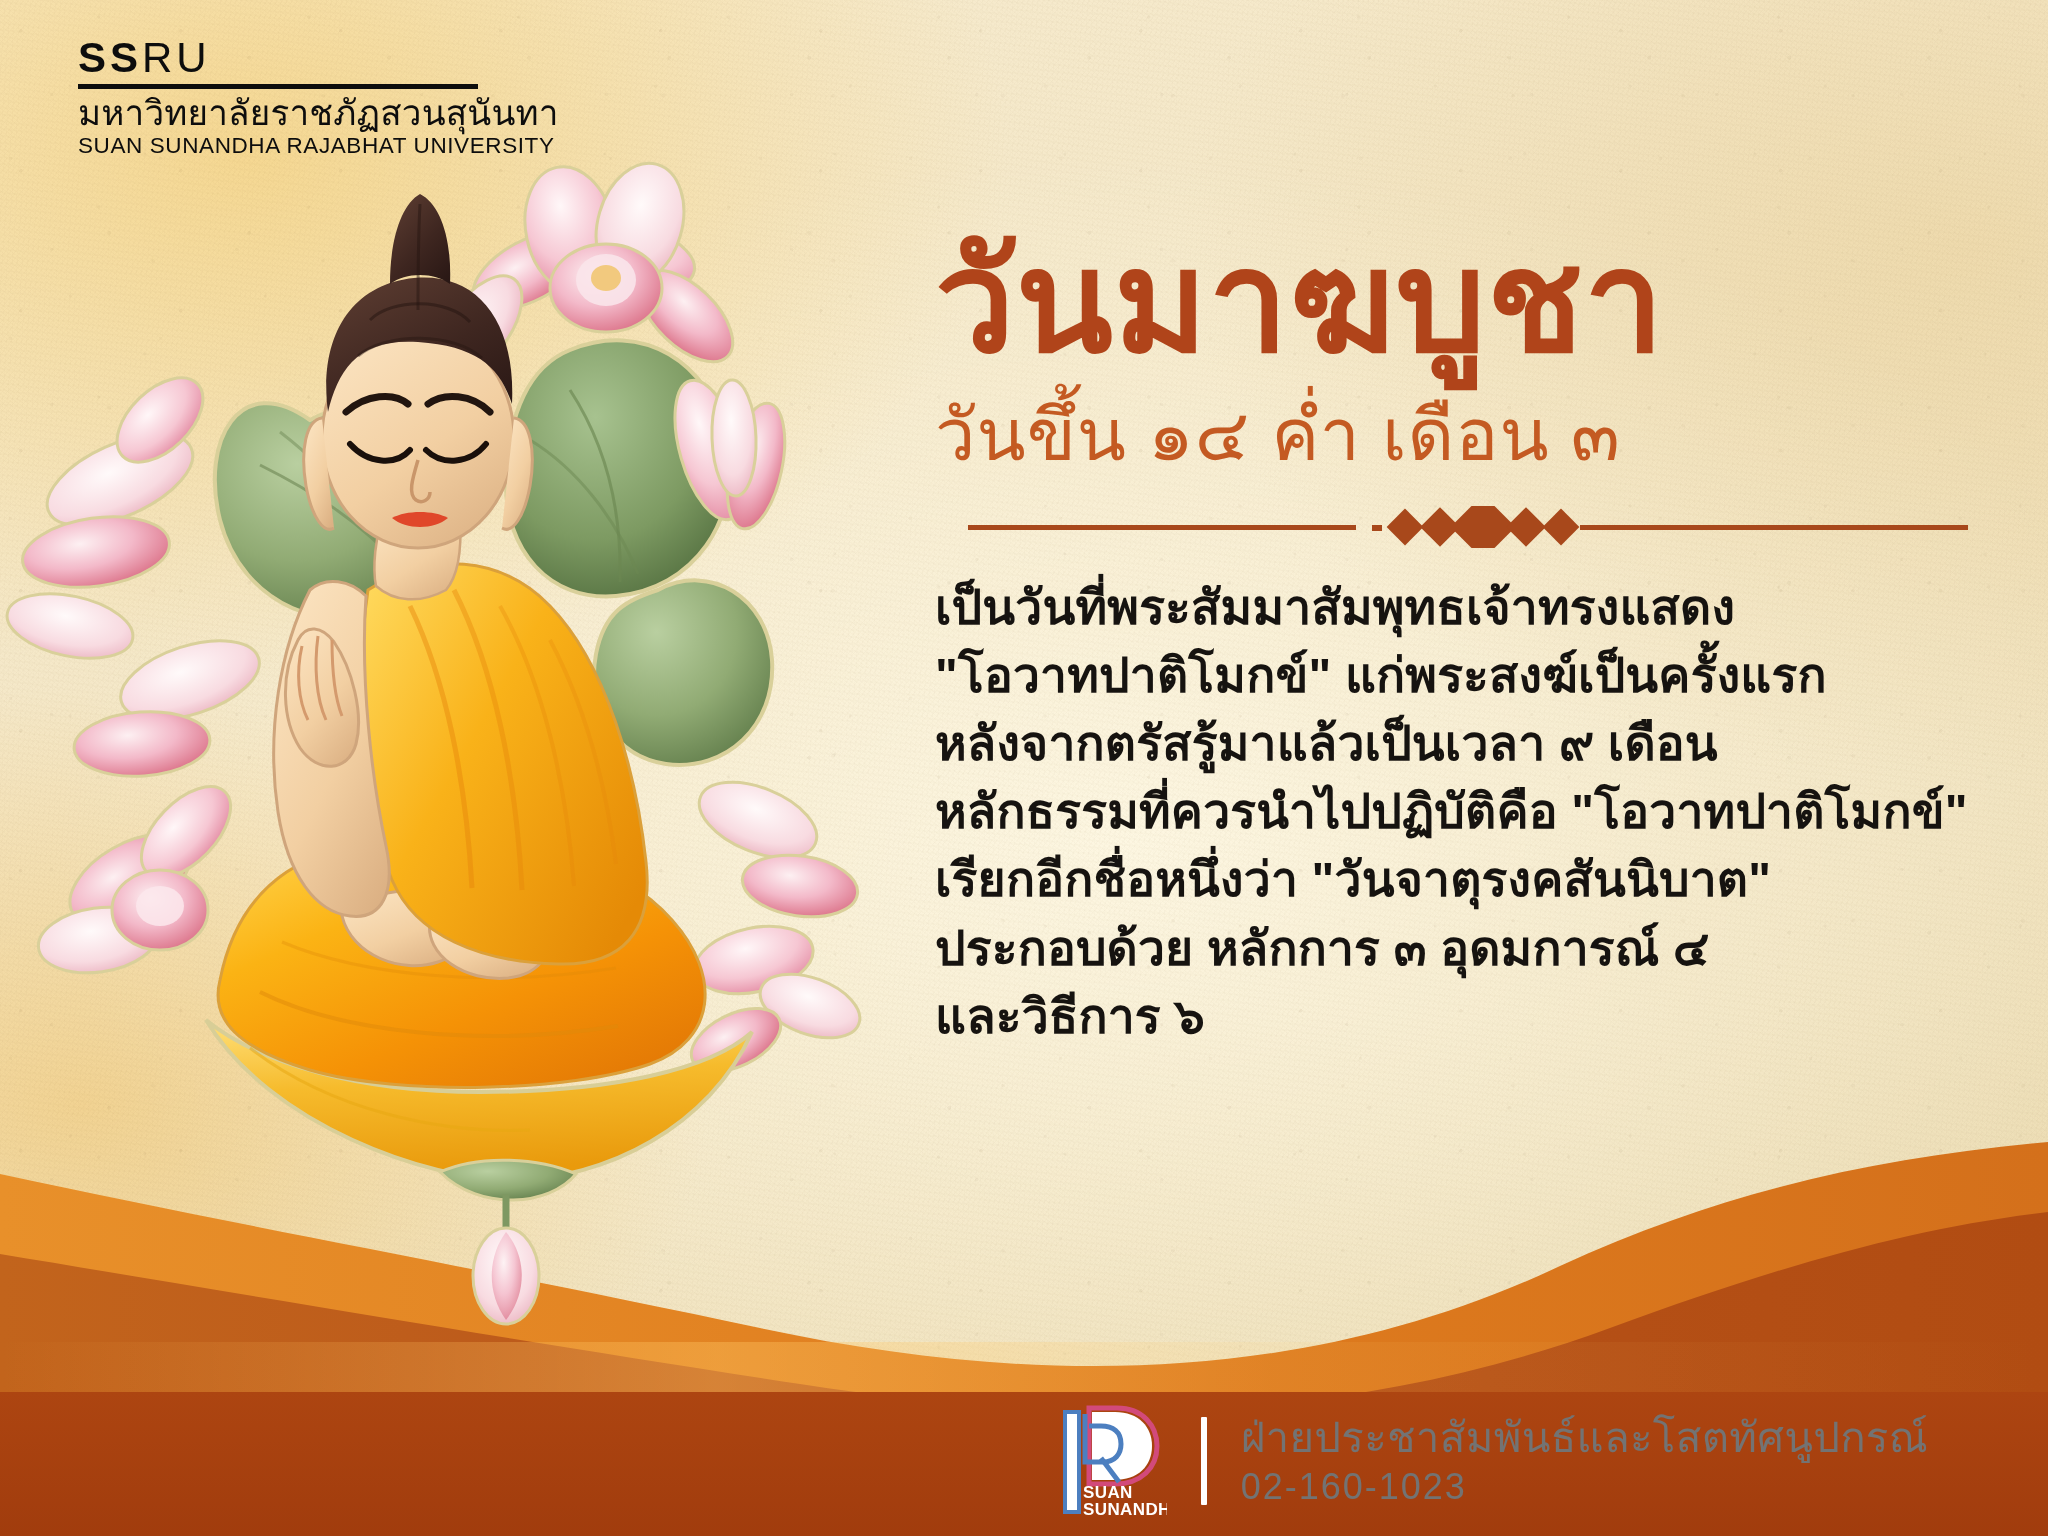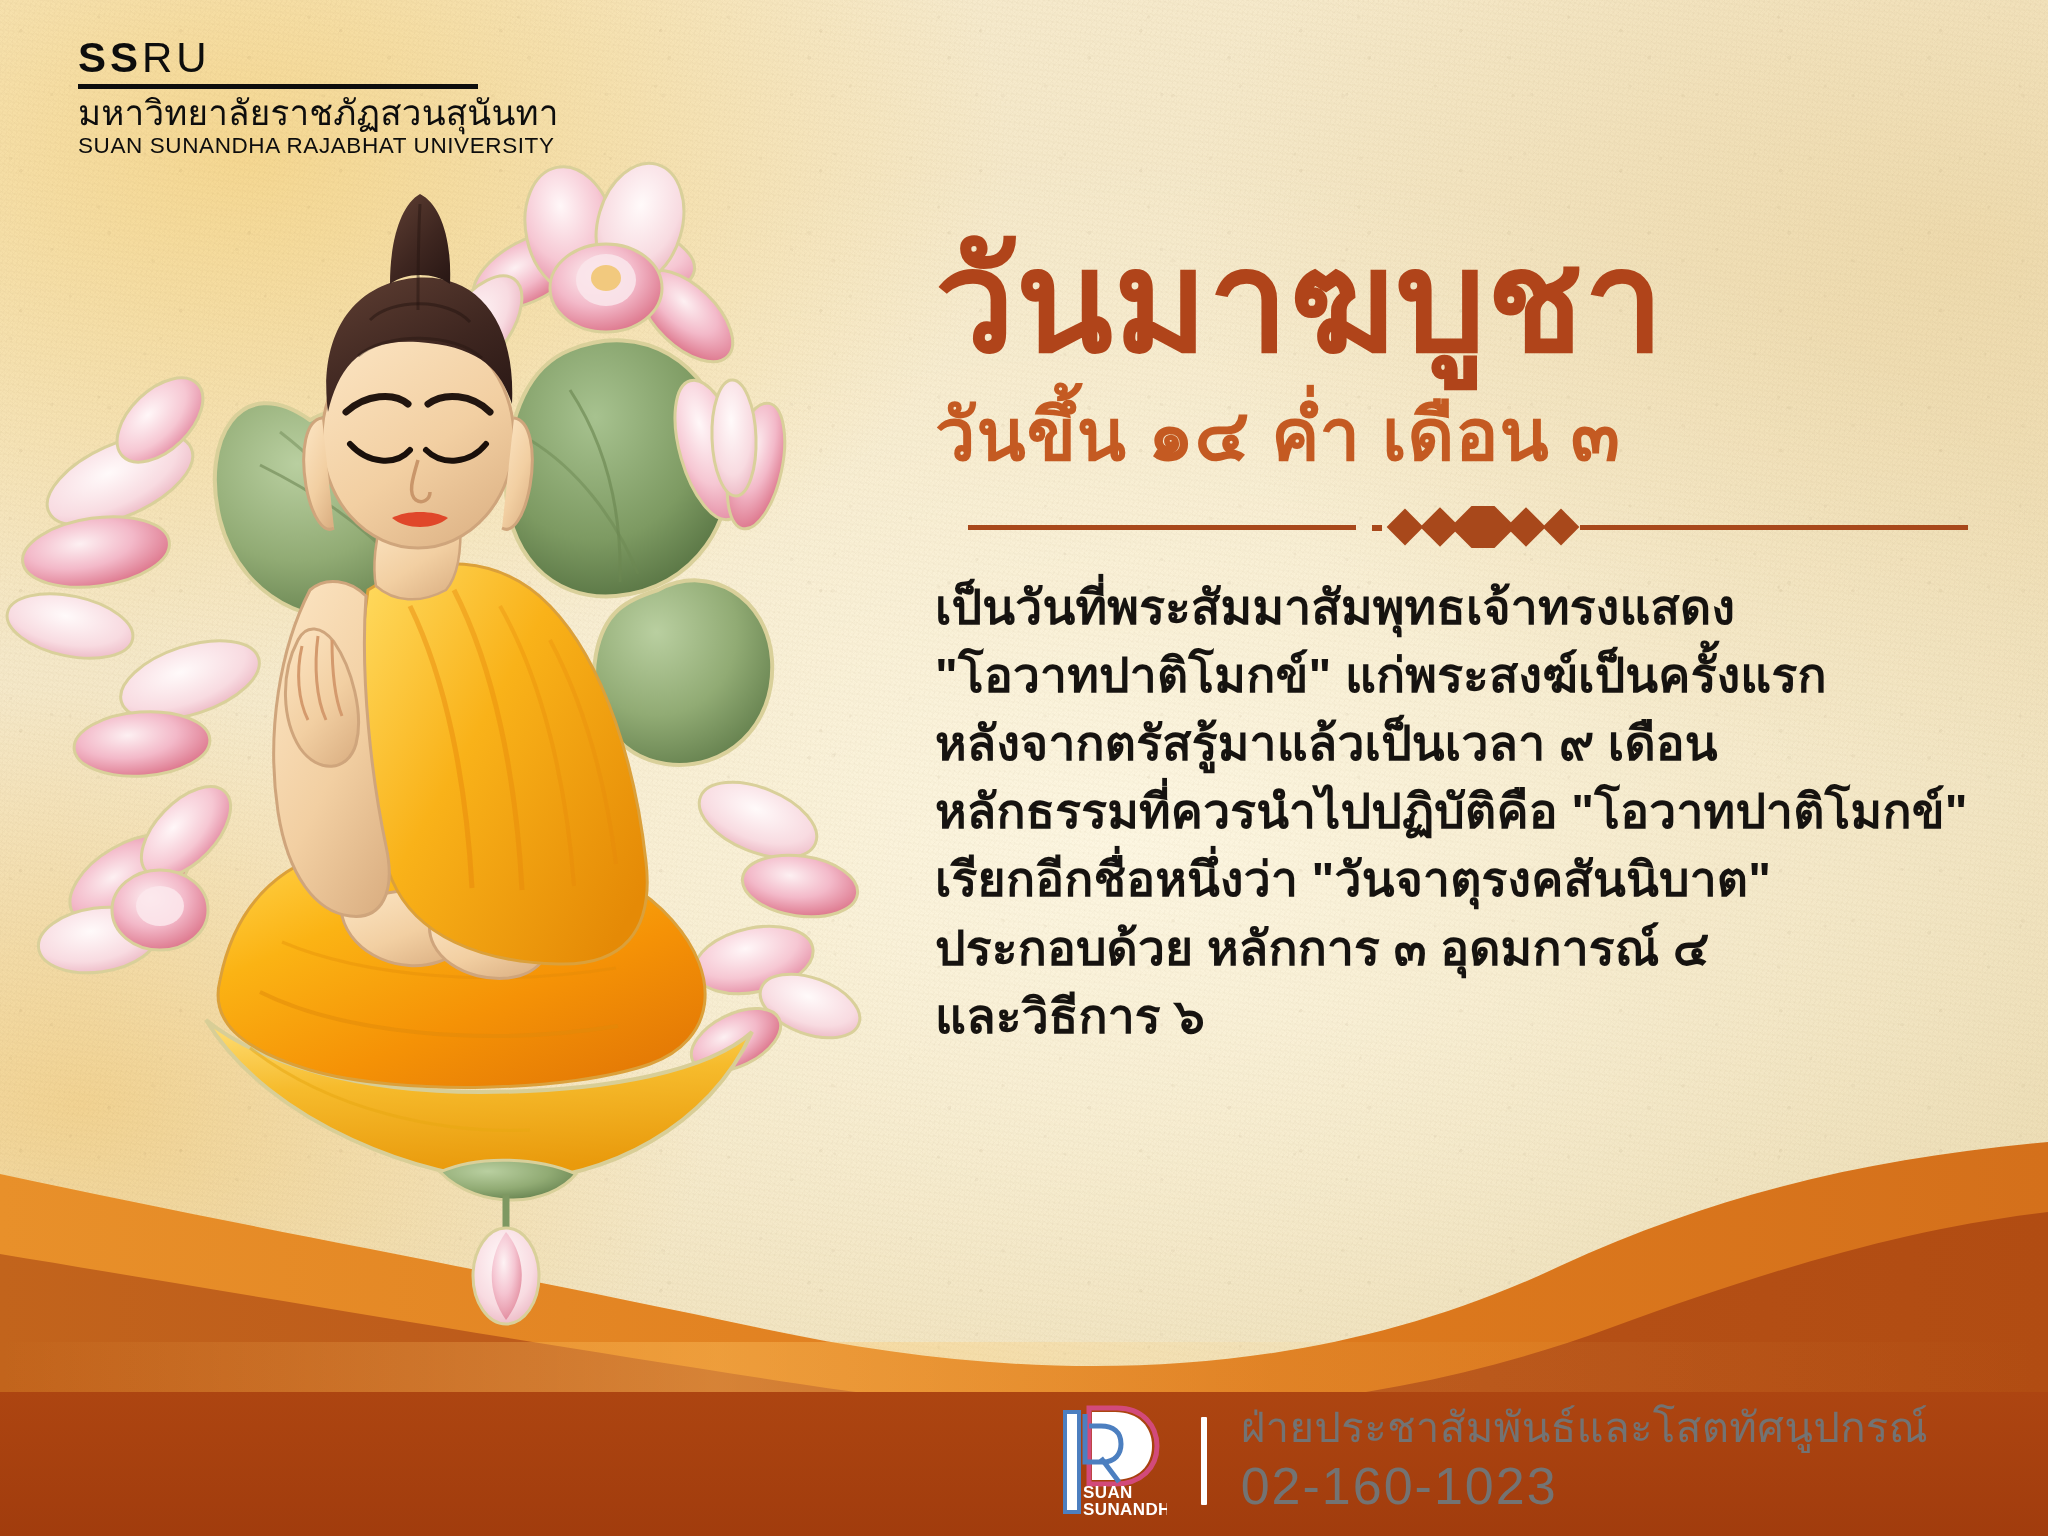--- a/index.html
+++ b/index.html
@@ -111,21 +111,21 @@
     line-height: 1.02;
     font-weight: 700;
     letter-spacing: 1px;
     margin: 0;
     white-space: nowrap;
   }
   .subhead {
     color: #c45a22;
     font-size: 72px;
     line-height: 1.18;
-    font-weight: 700;
+    font-weight: 400;
     margin: 18px 0 0 0;
     letter-spacing: 1px;
     white-space: nowrap;
   }
 
   .divider {
     margin: 28px auto 26px auto;
     width: 1000px;
     height: 42px;
     position: relative;
@@ -151,21 +151,21 @@
     justify-content: flex-end;
     padding-right: 120px;
     box-sizing: border-box;
   }
   .footer-inner { display: flex; align-items: center; gap: 34px; }
   .foot-logo { width: 122px; height: 118px; }
   .foot-logo svg { display:block; width:100%; height:100%; }
   .foot-sep { width: 6px; height: 88px; background: #ffffff; border-radius: 1px; }
   .foot-text { color: #737373; }
   .foot-line1 { font-size: 42px; line-height: 1.2; font-weight: 400; letter-spacing: .3px; white-space: nowrap; }
-  .foot-line2 { font-size: 52px; line-height: 1.25; font-weight: 400; letter-spacing: 2px; white-space: nowrap; }
+  .foot-line2 { font-size: 36px; line-height: 1.25; font-weight: 400; letter-spacing: 2px; white-space: nowrap; }
 </style>
 </head>
 <body>
 
 <div id="poster">
 
   <div class="bg-base"></div>
   <div class="bg-grain"></div>
   <div class="bg-speckle"></div>
 

